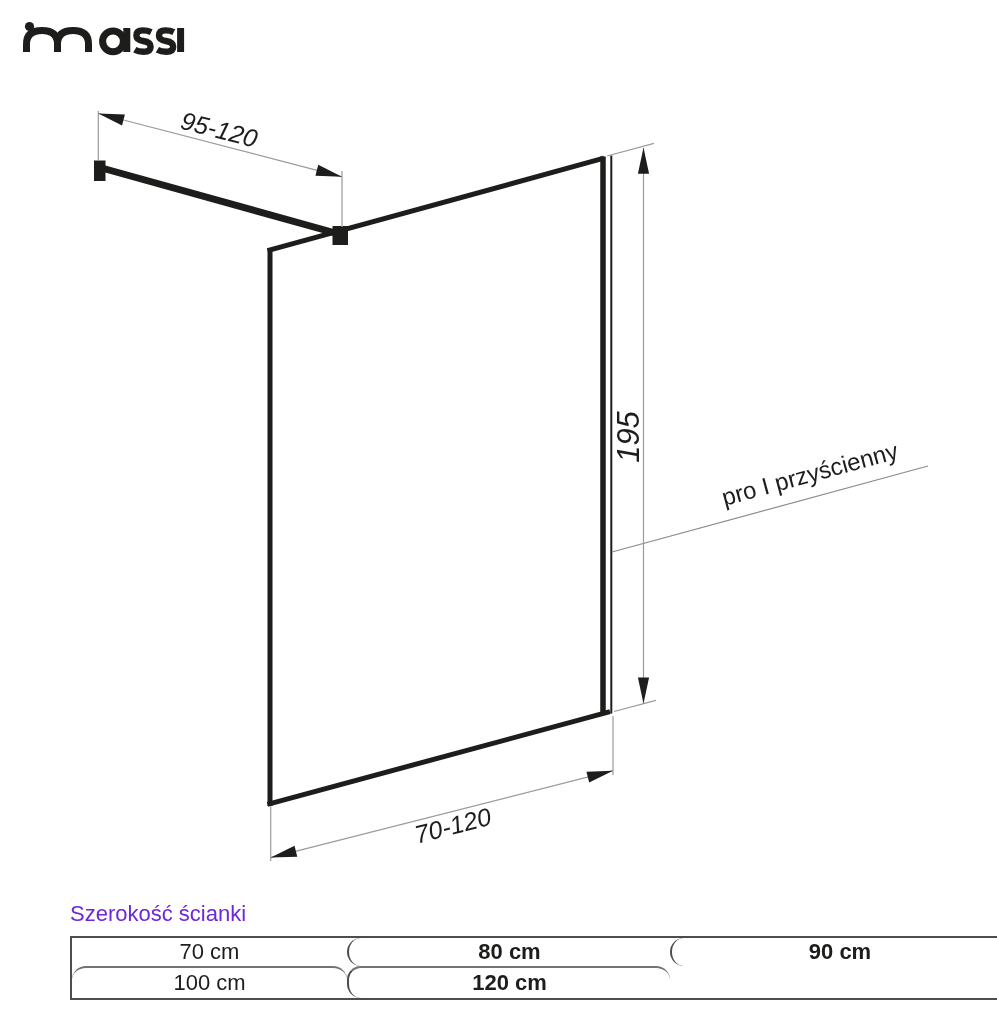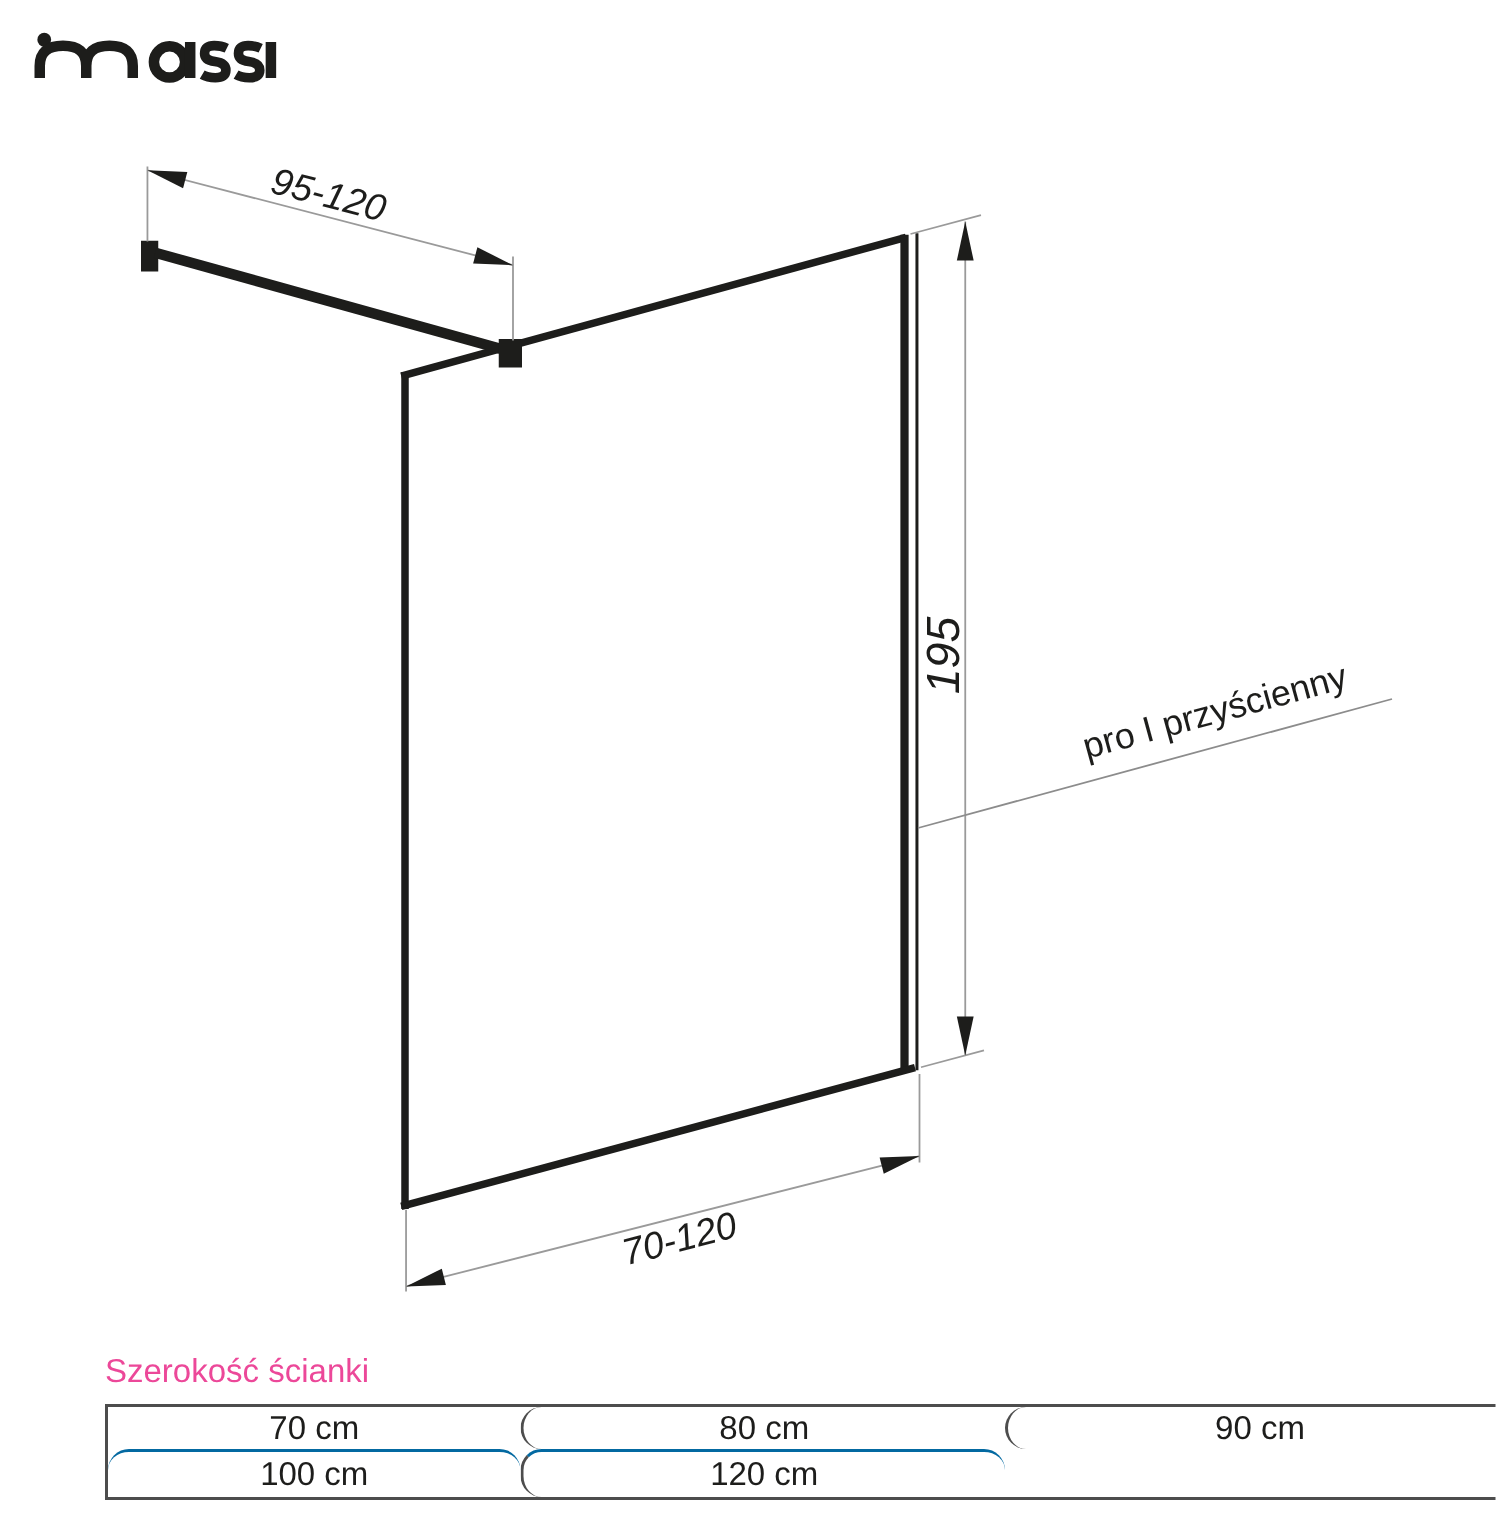--- a/index.html
+++ b/index.html
@@ -20,43 +20,43 @@
   .dim-text-large { font-size: 31px; }
   .model-text {
     font-family: "Liberation Sans", sans-serif;
     font-size: 24px;
     fill: #1d1d1b;
   }
   #table-caption {
     position: absolute;
     left: 70px; top: 901px;
     font-size: 22px;
-    color: #ec4899;
+    color: #6d28d9;
   }
   #size-table {
     position: absolute;
     left: 70px; top: 936px;
     width: 940px; height: 64px;
     box-sizing: border-box;
     border: 2px solid #4d4d4d;
     display: grid;
     grid-template-columns: 275px 323px 1fr;
     grid-template-rows: 28px 1fr;
   }
   #size-table .cell {
     display: flex;
     align-items: center;
     justify-content: center;
     font-size: 22px;
     color: #1d1d1b;
     overflow: hidden;
     border-radius: 14px;
   }
-  #size-table .cell.col-mid, #size-table .cell.col-right { border-left: 2px solid #4d4d4d; }
-  #size-table .cell.row-2 { border-top: 2px solid #0369a1; }
+  #size-table .cell.col-mid, #size-table .cell.col-right { border-left: 2px solid #4d4d4d; font-weight: bold; }
+  #size-table .cell.row-2 { border-top: 2px solid #737373; }
 </style>
 </head>
 <body>
 
 <svg id="drawing" width="997" height="890" viewBox="0 0 997 890" xmlns="http://www.w3.org/2000/svg">
   <defs>
     <marker id="dimArrow" markerUnits="userSpaceOnUse" markerWidth="28" markerHeight="14" refX="27" refY="7" orient="auto-start-reverse">
       <path d="M27 7 L1 1.4 L1 12.6 Z" fill="#1d1d1b"></path>
     </marker>
   </defs>

